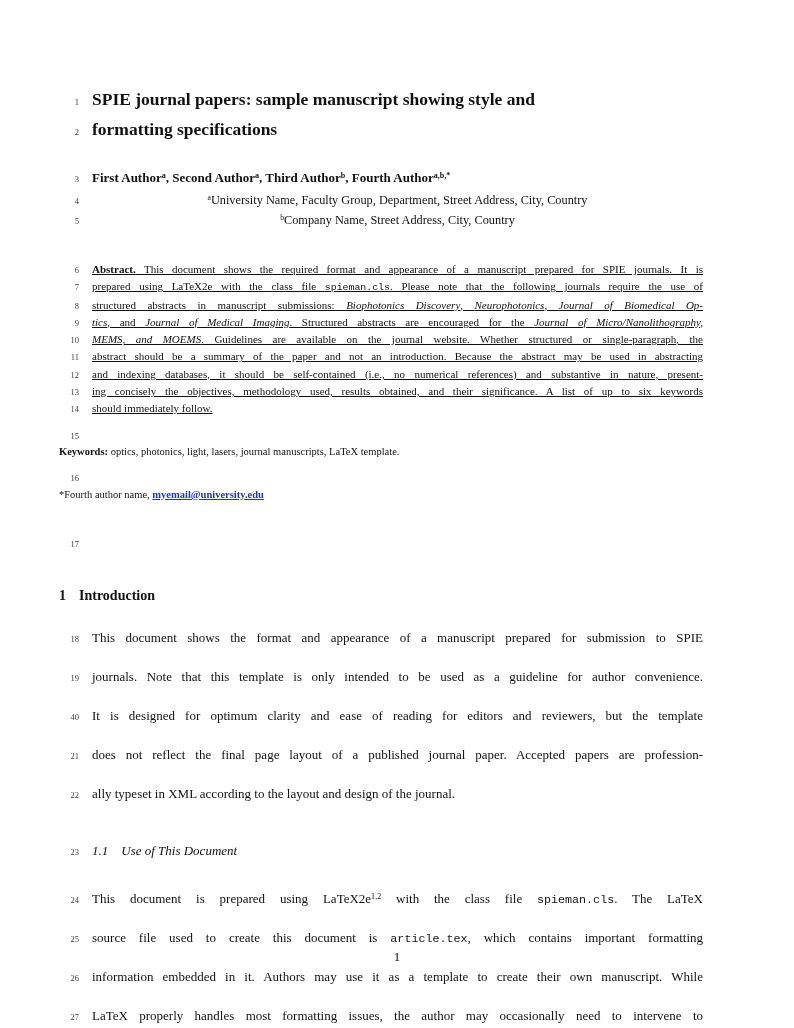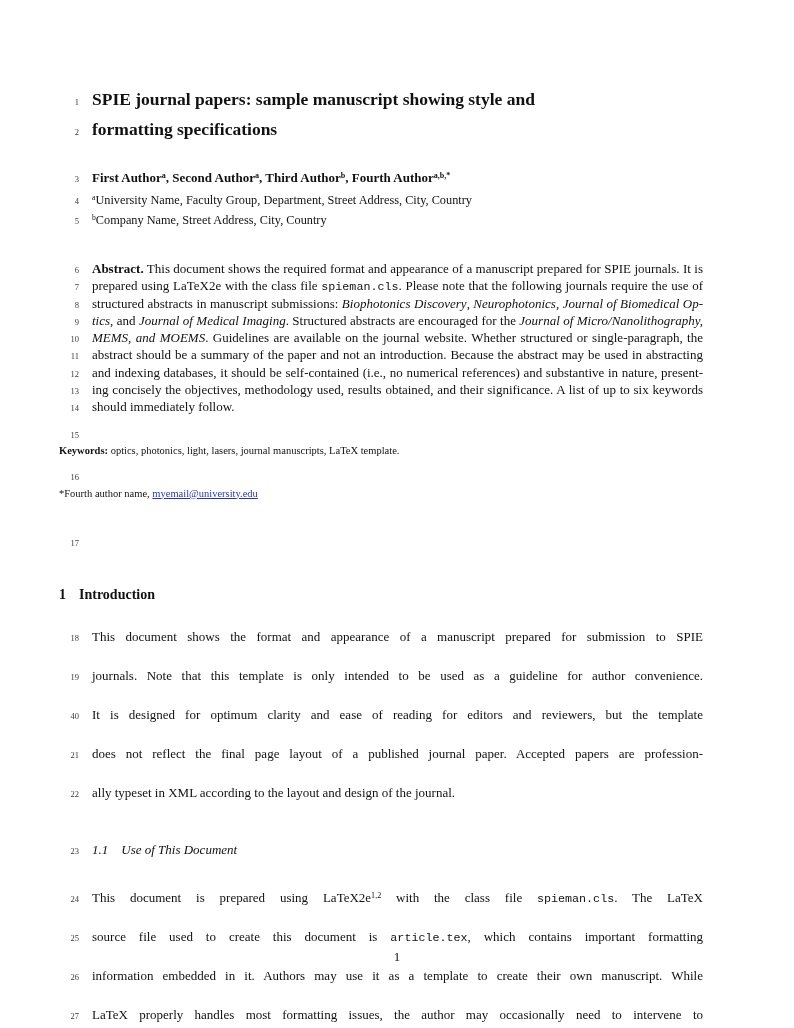--- a/index.html
+++ b/index.html
@@ -25,25 +25,25 @@
 
   .title-block .line { line-height:27px; }
   .title-block .content { font-size:17.5px; font-weight:bold; }
 
   .authors-block { margin-top:22px; }
   .authors-block .line { line-height:19px; }
   .authors-block .content { font-size:13px; font-weight:bold; }
 
   .affil-block { margin-top:2px; }
   .affil-block .line { line-height:18px; }
-  .affil-block .content { font-size:12.3px; }
+  .affil-block .content { font-size:12.3px;text-align:center; }
 
   .abstract-block { margin-top:30px; }
   .abstract-block .line { line-height:16.3px; }
-  .abstract-block .content { font-size:13px; }
+  .abstract-block .content { font-size:11px;text-decoration:underline; }
 
   .kw-block { margin-top:10px; }
   .kw-block .line { line-height:16.3px;flex-direction:column; }
   .kw-block .content { font-size:10.5px; }
 
   .sec-heading { margin-top:30px; }
   .sec-heading .line { line-height:22px;flex-direction:column; }
   .sec-heading .content { font-size:14px; font-weight:bold;margin-top:30px; }
 
   .subsec-heading { margin-top:26px; }
@@ -53,21 +53,21 @@
   .body-para { margin-top:12px; }
   .body-para .line { line-height:37px; }
   .body-para .content { font-size:13px; }
   .para2 { margin-top:17px; }
 
   .seg.b  { font-weight:bold;text-align:right; }
   .seg.i  { font-style:italic; }
   .seg.tt { font-family:"Liberation Mono","DejaVu Sans Mono",monospace; font-size:0.9em; }
   .seg.sup { font-size:62%; position:relative; top:-0.5em; }
   .seg.gap { margin-left:13px; }
-  .seg.link, a.seg { color:var(--link-color,#2438b4); text-decoration:underline; }
+  .seg.link, a.seg { color:var(--link-color,#2438b4); text-decoration:underline;font-weight:bold; }
 
   .page-footer {
     position:absolute; left:0; right:0; top:949px;
     text-align:center; font-size:13px; color:#111111;
   }
 </style>
 </head>
 <body>
 
 <div class="page">

